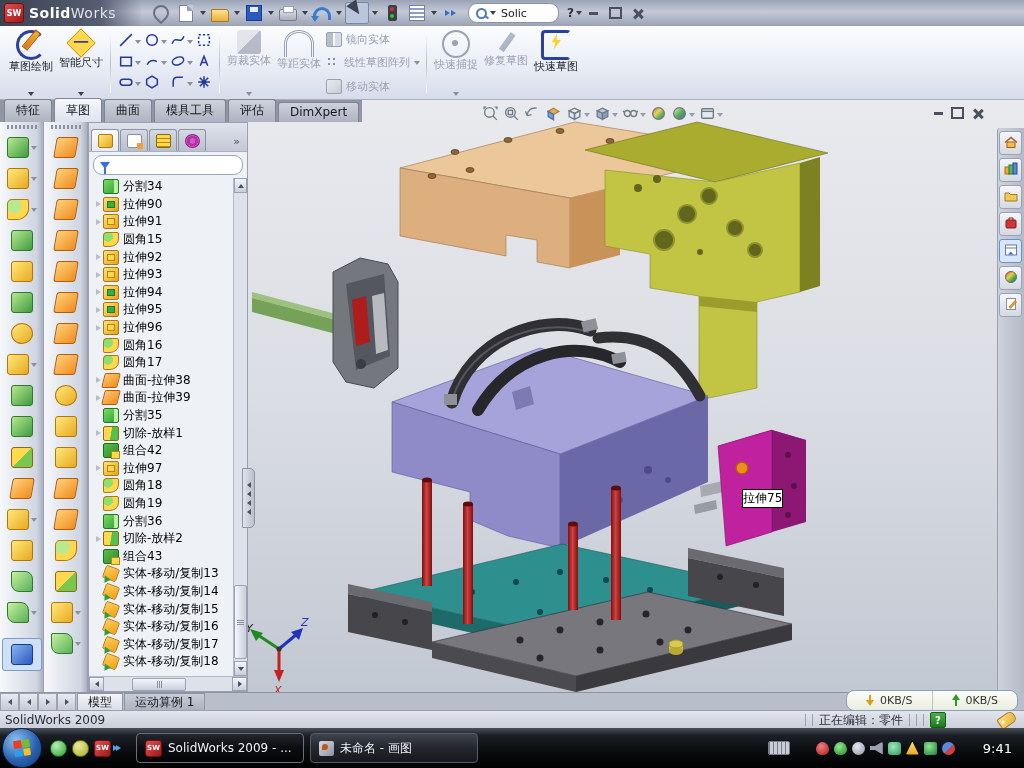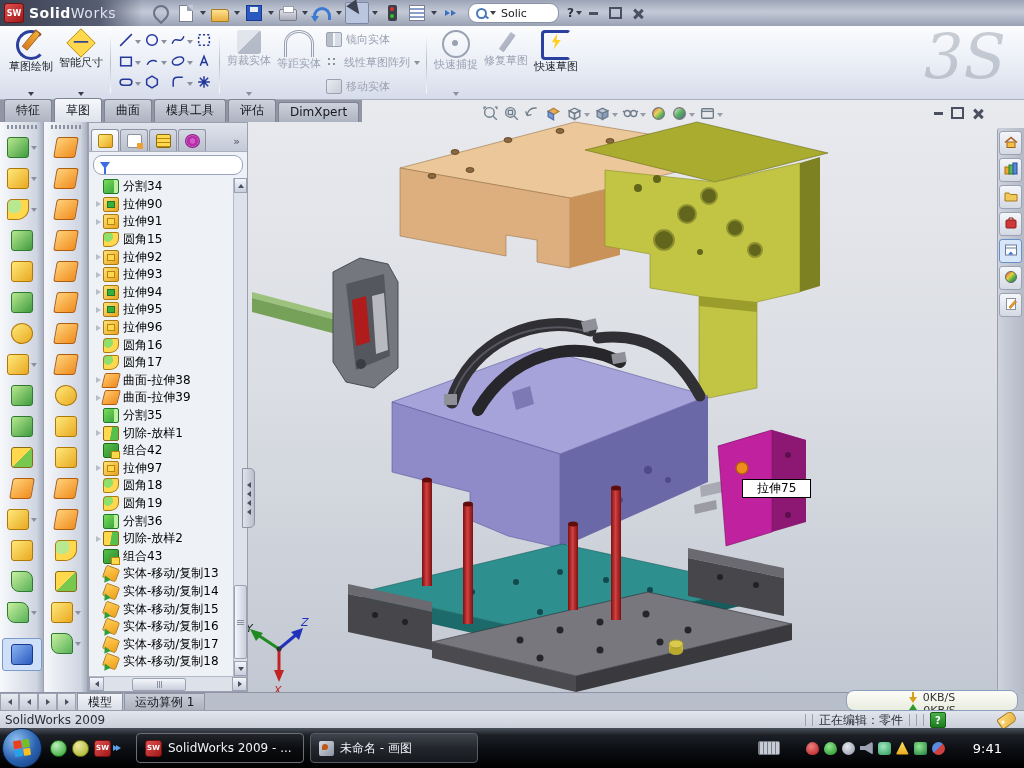--- a/index.html
+++ b/index.html
@@ -163,34 +163,34 @@
   #splitter-handle{left:242px;top:468px;width:11px;height:58px;background:linear-gradient(90deg,#dfe3ec,#b9bfcc);border:1px solid #8e94a4;border-radius:0 5px 5px 0;z-index:7;display:flex;flex-direction:column;align-items:center;justify-content:center;gap:3px;}
 
   
   #viewport{left:248px;top:100px;width:776px;height:592px;
     background:linear-gradient(180deg,#e9eaee 0%,#dadde3 50%,#c2c8d2 100%);}
   #modelsvg{position:absolute;left:0;top:0;width:776px;height:592px;}
   #headsup{left:234px;top:5px;display:flex;align-items:center;gap:4px;z-index:4;}
   .huico{display:flex;align-items:center;gap:1px;opacity:.85;}
   .huSvg{width:17px;height:17px;}
   #winctl{left:686px;top:7px;display:flex;gap:8px;z-index:4;align-items:center;}
-  #tooltip75{left:494px;top:379px;background:#fff;border:1px solid #000;padding:0 14px;font-size:12px;color:#000;z-index:4;white-space:nowrap;}
+  #tooltip75{left:494px;top:389px;background:#fff;border:1px solid #000;padding:0 0;font-size:12px;color:#000;z-index:4;white-space:nowrap;}
   
   #taskpane{right:0;top:28px;width:24px;display:flex;flex-direction:column;gap:3px;padding:3px 1px;background:linear-gradient(90deg,#cdd2dc,#b4bac6);border-left:1px solid #9aa0ae;border-radius:3px 0 0 3px;z-index:4;}
   .tpbtn{width:21px;height:22px;background:linear-gradient(#f4f6fa,#d4d9e3);border:1px solid #9aa2b4;border-radius:3px;display:flex;align-items:center;justify-content:center;}
   .tpbtn.pressed{background:#d8e6fa;border-color:#6a8ec8;}
   .tpSvg{width:16px;height:16px;}
 
   
   #doctabs{left:0;top:692px;width:1024px;height:18px;background:#b9bfca;border-top:1px solid #8e94a4;display:flex;align-items:stretch;}
   .dnav{width:17px;border:1px solid #9aa2b4;background:linear-gradient(#e8ebf1,#c4cad6);display:flex;align-items:center;justify-content:center;}
   .dtab{padding:1px 10px;font-size:12px;color:#16181e;border:1px solid #8e94a4;border-bottom:none;background:linear-gradient(#c8cdd8,#aab0bc);display:flex;align-items:center;white-space:nowrap;margin-left:1px;}
   .dtab.active{background:linear-gradient(#f2f4f8,#d8dce6);}
   #netwidget{left:846px;top:690px;width:172px;height:21px;z-index:9;display:flex;
-    background:linear-gradient(#fdfdf8,#e9ecdf);border:1px solid #8aa0c0;border-radius:8px;box-sizing:border-box;overflow:hidden;flex-direction:column;}
+    background:linear-gradient(#fdfdf8,#e9ecdf);border:1px solid #8aa0c0;border-radius:8px;box-sizing:border-box;overflow:hidden;}
   .netcell{flex:1;display:flex;align-items:center;justify-content:center;gap:6px;font-size:11px;color:#333;}
   .netcell+.netcell{border-left:1px solid #b8c4d4;}
   .arrw{position:relative;width:8px;height:11px;}
   .arrw .stem{position:absolute;left:3px;top:0;width:2px;height:6px;}
   .arrw .head{position:absolute;left:0;top:5px;width:0;height:0;border-left:4px solid transparent;border-right:4px solid transparent;}
   .a-down .stem{background:#d8a018;}
   .a-down .head{border-top:6px solid #d8a018;}
   .a-up .stem{background:#2a9a2a;top:5px;}
   .a-up .head{top:-1px;border-bottom:6px solid #2a9a2a;border-top:none;}
   #statusbar{left:0;top:710px;width:1024px;height:18px;background:linear-gradient(#e2e5ec,#c9ced9);border-top:1px solid #9aa0ac;display:flex;align-items:center;font-size:12px;color:#2a2e38;}
@@ -212,21 +212,21 @@
   .q-media{background:radial-gradient(circle at 35% 30%,#f0e8a0,#a0b020);border-radius:50%;border:1px solid #707810;}
   .q-sw{background:linear-gradient(135deg,#e05050,#a01818);border:1px solid #701010;color:#fff;font-size:7px;font-weight:bold;display:flex;align-items:center;justify-content:center;}
   .qlchev{display:flex;margin-left:2px;}
   .qlchev i{width:0;height:0;border:3px solid transparent;border-left:5px solid #5aa0e8;}
   #tasks{display:flex;gap:6px;margin-left:12px;}
   .task{height:28px;min-width:150px;border:1px solid #565c66;border-radius:4px;display:flex;align-items:center;gap:6px;padding:0 8px;color:#f0f2f6;font-size:12px;white-space:nowrap;background:linear-gradient(#3e444d,#23262c 50%,#16181d);}
   .task.active{background:linear-gradient(#23262c,#0c0d10 50%,#050506);border-color:#6a7078;}
   .tico-sw{width:15px;height:15px;border-radius:3px;background:linear-gradient(135deg,#e05050,#a01818);border:1px solid #701010;color:#fff;font-size:7px;font-weight:bold;display:flex;align-items:center;justify-content:center;flex:none;}
   .tico-paint{width:15px;height:15px;border-radius:2px;background:linear-gradient(135deg,#d8dce4,#8a92a2);position:relative;flex:none;}
   .tico-paint::after{content:"";position:absolute;left:3px;top:3px;width:6px;height:6px;border-radius:50% 50% 50% 0;background:#c05818;}
-  #tray{margin-left:auto;display:flex;align-items:center;gap:20px;padding-right:22px;}
+  #tray{margin-left:auto;display:flex;align-items:center;gap:20px;padding-right:12px;}
   .kbico{width:20px;height:12px;background:#c8ccd4;border:1px solid #787c88;border-radius:2px;background-image:repeating-linear-gradient(90deg,#787c88 0 1px,transparent 1px 4px);margin-right:6px;}
   .tico{width:13px;height:13px;border-radius:2px;}
   .t-av{background:radial-gradient(circle at 40% 35%,#f08080,#b01818);border-radius:50% 50% 50% 50%/60% 60% 40% 40%;}
   .t-sec{background:radial-gradient(circle at 40% 35%,#90e890,#1e8a1e);border-radius:50% 50% 50% 50%/60% 60% 40% 40%;}
   .t-cert{background:radial-gradient(circle at 40% 35%,#e8e8f0,#8a92a2);border-radius:50%;}
   .t-vol{background:#9aa2b2;clip-path:polygon(0 35%,40% 35%,100% 0,100% 100%,40% 65%,0 65%);}
   .t-syn{background:radial-gradient(circle at 40% 35%,#a0e8c0,#2a9a5a);border-radius:3px;}
   .t-warn{background:linear-gradient(#ffe060,#e8a820);clip-path:polygon(50% 0,100% 100%,0 100%);}
   .t-def{background:radial-gradient(circle at 40% 35%,#90e890,#1e7a3e);border-radius:2px;}
   .t-net{background:linear-gradient(135deg,#5a8ae0 50%,#d04040 50%);border-radius:50%;}
@@ -291,21 +291,20 @@
     </span>
   <span class="wbtn">
       <span class="wb-rest"></span>
     </span>
   <span class="wbtn" style="margin-right:4px;">
       <span class="wb-x"></span>
     </span>
 </div>
 
 <div id="cmdbar" class="abs">
-  <div id="watermark" class="abs">3S</div>
 <div class="cmbtn">
       <span class="cmico ci-sketch"></span>
       <div>草图绘制</div>
       <span class="caret"></span>
     </div>
     <div class="cmbtn">
       <span class="cmico ci-smartdim"></span>
       <div>智能尺寸</div>
       <span class="caret"></span>
     </div>

